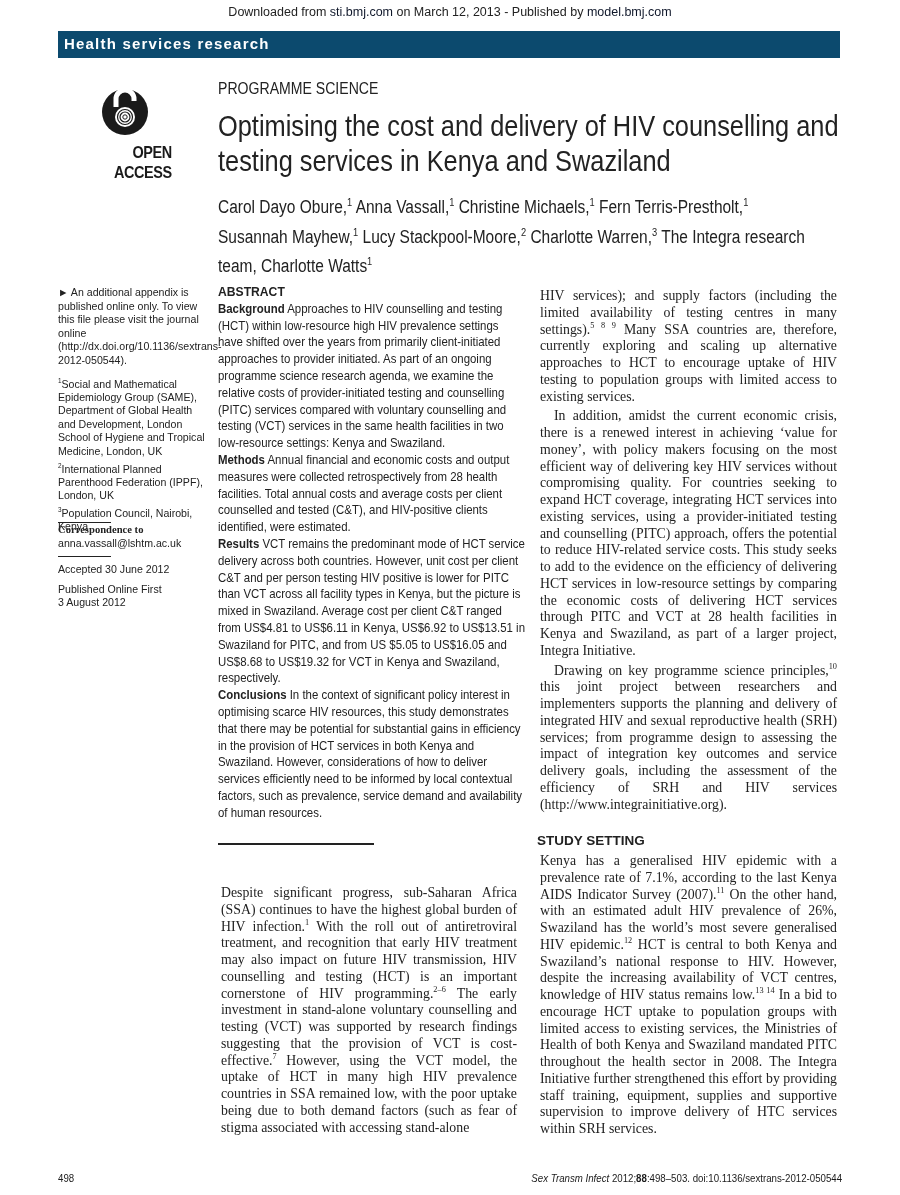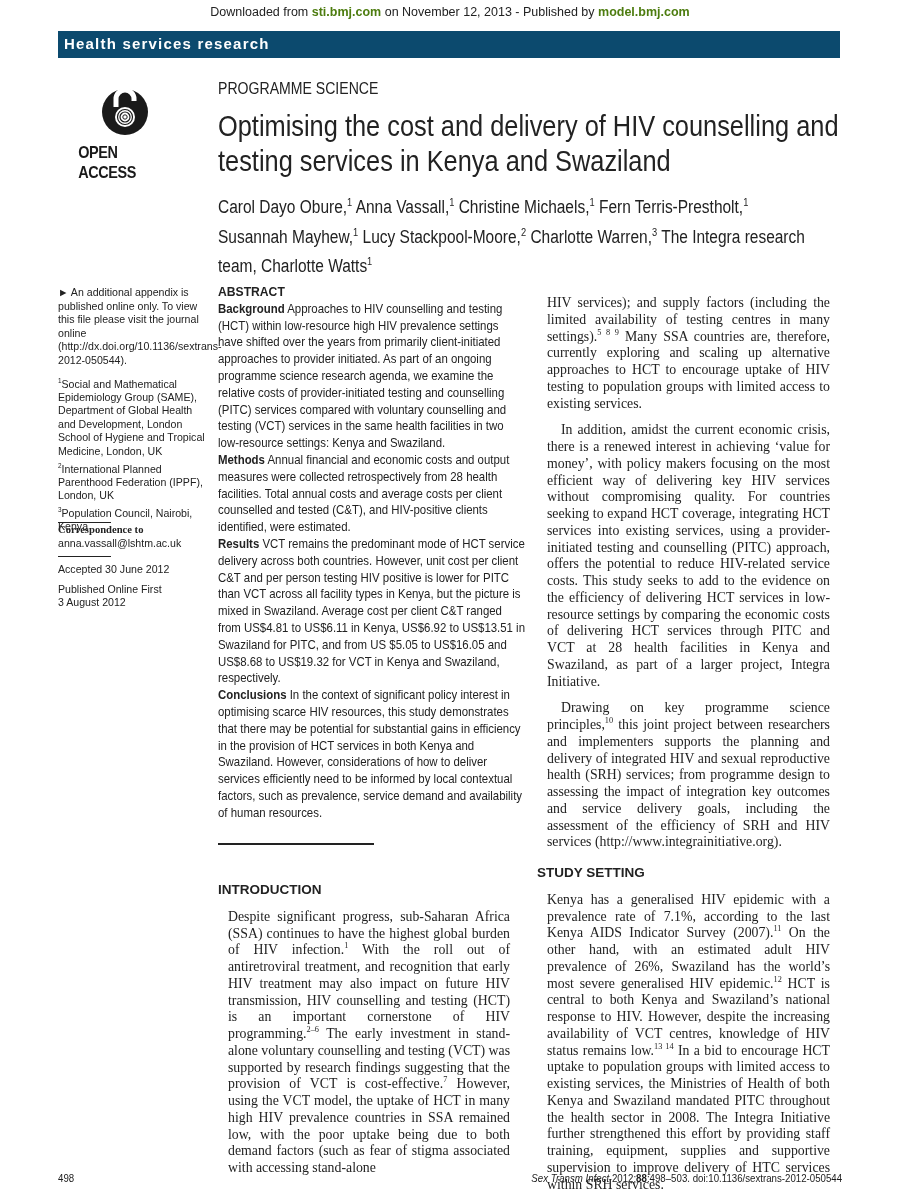--- a/index.html
+++ b/index.html
@@ -1,49 +1,49 @@
 <!DOCTYPE html>
 <html><head>
   <meta charset="utf-8">
   <style>
     html, body { margin: 0; padding: 0; background: #ffffff; }
     body { width: 900px; height: 1195px; position: relative; overflow: hidden; color: #1a1a1a; }
     .dl-banner { position: absolute; top: 5px; left: 0; width: 900px; text-align: center; font-family: "Liberation Sans", sans-serif; font-size: 12.5px; color: #222; }
-    .dl-banner a { color: #4d7c0f; text-decoration: none; font-weight: bold; }
+    .dl-banner a { color: #0f172a; text-decoration: none; }
     .section-bar { position: absolute; top: 31px; left: 58px; width: 782px; height: 27px; background: #0c4a6e; }
     .section-bar span { position: absolute; left: 6px; top: 4px; font-family: "Liberation Sans", sans-serif; font-weight: bold; font-size: 15px; color: #fff; letter-spacing: 1.2px; }
-    .oa { position: absolute; top: 85px; left: 70px; width: 110px; text-align: left; }
+    .oa { position: absolute; top: 85px; left: 70px; width: 110px; text-align: right; }
     .oa svg { display: block; margin: 0 auto; }
     .oa .oa-label { font-family: "Liberation Sans", sans-serif; font-weight: bold; font-size: 17px; letter-spacing: -0.5px; margin-top: 6px; transform: scaleX(0.85); }
     .kicker { position: absolute; top: 80px; left: 218px; font-family: "Liberation Sans", sans-serif; font-size: 16px; transform: scaleX(0.88); transform-origin: left; color: #222; }
     .title { position: absolute; top: 108px; left: 218px; width: 640px; font-family: "Liberation Sans", sans-serif; font-size: 29.5px; line-height: 35px; color: #222; transform: scaleX(0.86); transform-origin: left; width: 745px; }
     .authors { position: absolute; top: 190px; left: 218px; width: 720px; font-family: "Liberation Sans", sans-serif; font-size: 18px; line-height: 24.5px; color: #222; transform: scaleX(0.86); transform-origin: left; }
     .authors sup, .sidebar sup { font-size: 60%; }
     .sidebar { position: absolute; left: 58px; width: 150px; font-family: "Liberation Sans", sans-serif; font-size: 10.6px; line-height: 13.6px; color: #222; }
     .sidebar p { margin: 0; }
     .side-rule { width: 53px; border-top: 1.3px solid #222; }
     .abstract { position: absolute; top: 284px; left: 218px; width: 308px; font-family: "Liberation Sans", sans-serif; font-size: 12.7px; line-height: 16.8px; color: #222; }
     .abstract .narrow { transform: scaleX(0.9); transform-origin: left; width: 342px; }
     .abstract h3 { margin: 0; font-size: 13.5px; font-weight: bold; }
     .abstract p { margin: 0; }
     .abstract b { font-weight: bold; }
     .abs-rule { position: absolute; top: 843px; left: 218px; width: 156px; border-top: 2px solid #222; }
     .serif-col { position: absolute; font-family: "Liberation Serif", serif; font-size: 13.8px; line-height: 16.75px; color: #222; text-align: justify; }
-    .serif-col p { margin: 10px; }
+    .serif-col p { margin: 3px; }
     .serif-col .indent { text-indent: 14px; }
     .serif-col sup { font-size: 60%; line-height: 0; }
     .heading { font-family: "Liberation Sans", sans-serif; font-weight: bold; font-size: 13.5px; margin: 0; color: #222; }
     .footer-left { position: absolute; top: 1172px; left: 58px; font-family: "Liberation Sans", sans-serif; font-size: 11px; transform: scaleX(0.88); transform-origin: left; }
     .footer-right { position: absolute; top: 1172px; right: 58px; font-family: "Liberation Sans", sans-serif; font-size: 11px; transform: scaleX(0.88); transform-origin: right; }
   </style>
 </head>
 <body>
 
 <div class="dl-banner">
-  <span>Downloaded from </span><a>sti.bmj.com</a><span> on November 12, 2013 - Published by </span><a>model.bmj.com</a>
+  <span>Downloaded from </span><a>sti.bmj.com</a><span> on March 12, 2013 - Published by </span><a>model.bmj.com</a>
 </div>
 
 <div class="section-bar">
   <span>Health services research</span>
 </div>
 
 <div class="oa">
   <svg width="50" height="52" viewBox="0 0 50 52">
     <circle cx="25" cy="27" r="23" fill="#1a1a1a"></circle>
     <path d="M16 22 V14 a9 9 0 0 1 18 0 V16" stroke="#fff" stroke-width="5" fill="none"></path>
@@ -83,26 +83,25 @@
     <h3>ABSTRACT</h3>
     <p><b>Background</b><span> Approaches to HIV counselling and testing (HCT) within low-resource high HIV prevalence settings have shifted over the years from primarily client-initiated approaches to provider initiated. As part of an ongoing programme science research agenda, we examine the relative costs of provider-initiated testing and counselling (PITC) services compared with voluntary counselling and testing (VCT) services in the same health facilities in two low-resource settings: Kenya and Swaziland.</span></p>
     <p><b>Methods</b><span> Annual financial and economic costs and output measures were collected retrospectively from 28 health facilities. Total annual costs and average costs per client counselled and tested (C&amp;T), and HIV-positive clients identified, were estimated.</span></p>
     <p><b>Results</b><span> VCT remains the predominant mode of HCT service delivery across both countries. However, unit cost per client C&amp;T and per person testing HIV positive is lower for PITC than VCT across all facility types in Kenya, but the picture is mixed in Swaziland. Average cost per client C&amp;T ranged from US$4.81 to US$6.11 in Kenya, US$6.92 to US$13.51 in Swaziland for PITC, and from US $5.05 to US$16.05 and US$8.68 to US$19.32 for VCT in Kenya and Swaziland, respectively.</span></p>
     <p><b>Conclusions</b><span> In the context of significant policy interest in optimising scarce HIV resources, this study demonstrates that there may be potential for substantial gains in efficiency in the provision of HCT services in both Kenya and Swaziland. However, considerations of how to deliver services efficiently need to be informed by local contextual factors, such as prevalence, service demand and availability of human resources.</span></p>
   </div>
 </div>
 <div class="abs-rule"></div>
 
 <div class="serif-col" style="top:882px; left:218px; width:302px;">
-  <h3 class="heading">INTRODUCTION</h3>
   <p><span>Despite significant progress, sub-Saharan Africa (SSA) continues to have the highest global burden of HIV infection.</span><sup>1</sup><span> With the roll out of antiretroviral treatment, and recognition that early HIV treatment may also impact on future HIV transmission, HIV counselling and testing (HCT) is an important cornerstone of HIV programming.</span><sup>2–6</sup><span> The early investment in stand-alone voluntary counselling and testing (VCT) was supported by research findings suggesting that the provision of VCT is cost-effective.</span><sup>7</sup><span> However, using the VCT model, the uptake of HCT in many high HIV prevalence countries in SSA remained low, with the poor uptake being due to both demand factors (such as fear of stigma associated with accessing stand-alone</span></p>
 </div>
 
 <div class="serif-col" style="top:285px; left:537px; width:303px;">
   <p><span>HIV services); and supply factors (including the limited availability of testing centres in many settings).</span><sup>5 8 9</sup><span> Many SSA countries are, therefore, currently exploring and scaling up alternative approaches to HCT to encourage uptake of HIV testing to population groups with limited access to existing services.</span></p>
   <p class="indent">In addition, amidst the current economic crisis, there is a renewed interest in achieving ‘value for money’, with policy makers focusing on the most efficient way of delivering key HIV services without compromising quality. For countries seeking to expand HCT coverage, integrating HCT services into existing services, using a provider-initiated testing and counselling (PITC) approach, offers the potential to reduce HIV-related service costs. This study seeks to add to the evidence on the efficiency of delivering HCT services in low-resource settings by comparing the economic costs of delivering HCT services through PITC and VCT at 28 health facilities in Kenya and Swaziland, as part of a larger project, Integra Initiative.</p>
   <p class="indent"><span>Drawing on key programme science principles,</span><sup>10</sup><span> this joint project between researchers and implementers supports the planning and delivery of integrated HIV and sexual reproductive health (SRH) services; from programme design to assessing the impact of integration key outcomes and service delivery goals, including the assessment of the efficiency of SRH and HIV services (http://www.integrainitiative.org).</span></p>
-  <h3 class="heading" style="margin-top:14px;">STUDY SETTING</h3>
+  <h3 class="heading" style="margin-top:20px;">STUDY SETTING</h3>
   <p><span>Kenya has a generalised HIV epidemic with a prevalence rate of 7.1%, according to the last Kenya AIDS Indicator Survey (2007).</span><sup>11</sup><span> On the other hand, with an estimated adult HIV prevalence of 26%, Swaziland has the world’s most severe generalised HIV epidemic.</span><sup>12</sup><span> HCT is central to both Kenya and Swaziland’s national response to HIV. However, despite the increasing availability of VCT centres, knowledge of HIV status remains low.</span><sup>13 14</sup><span> In a bid to encourage HCT uptake to population groups with limited access to existing services, the Ministries of Health of both Kenya and Swaziland mandated PITC throughout the health sector in 2008. The Integra Initiative further strengthened this effort by providing staff training, equipment, supplies and supportive supervision to improve delivery of HTC services within SRH services.</span></p>
 </div>
 
 <div class="footer-left">498</div>
 <div class="footer-right"><i>Sex Transm Infect</i><span> 2012;</span><b>88</b><span>:498–503. doi:10.1136/sextrans-2012-050544</span></div>
 
 </body></html>

